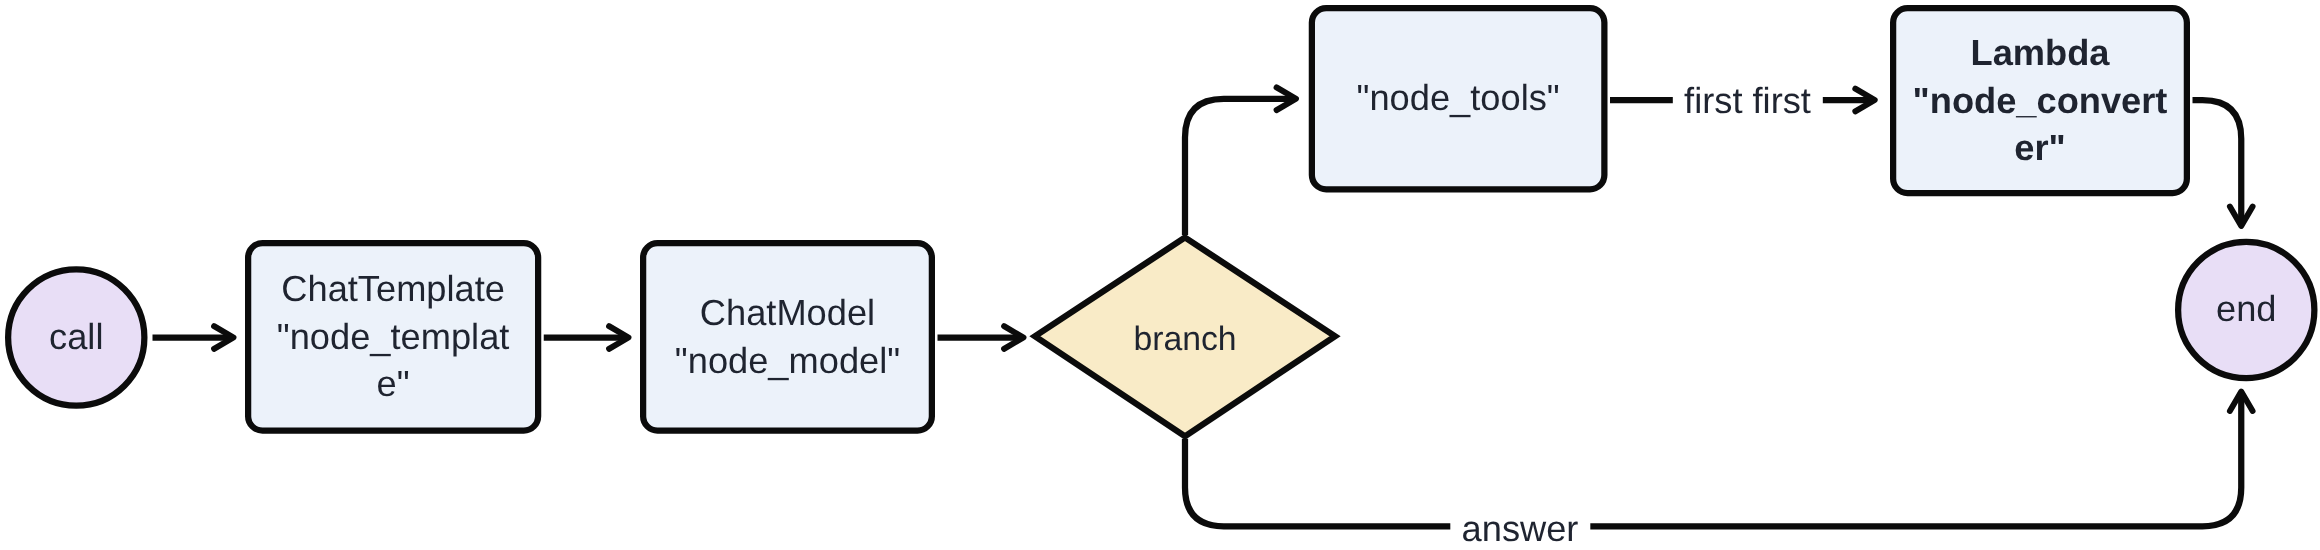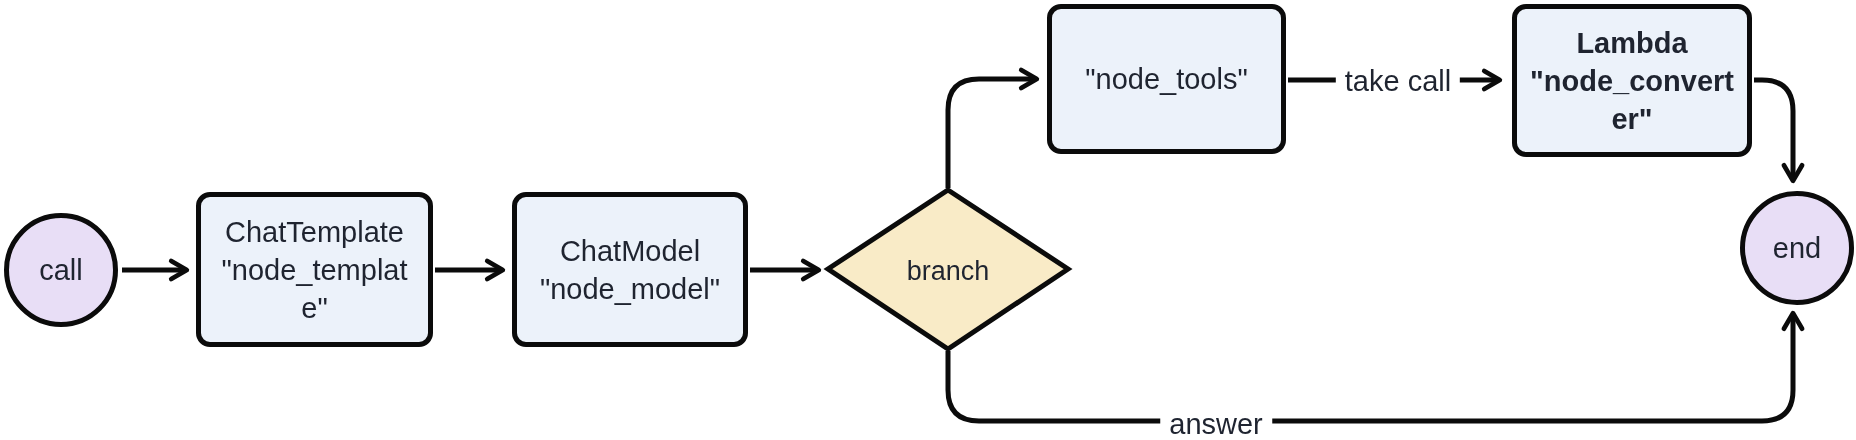--- a/index.html
+++ b/index.html
@@ -95,16 +95,16 @@
   <div class="node rect-node" style="left:1512px; top:4px; width:240px; height:153px;font-weight:bold;">
     <span>Lambda</span>
     <span>"node_convert</span>
     <span>er"</span>
   </div>
 
   <div class="node circle-node" style="left:1740px; top:191px; width:114px; height:114px;justify-content:center;">
     <span>end</span>
   </div>
 
-  <div class="edge-label" style="left:1398px; top:81px;">take call</div>
+  <div class="edge-label" style="left:1398px; top:81px;">first first</div>
   <div class="edge-label" style="left:1216px; top:424px;">answer</div>
 
 </div>
 
 </body></html>

